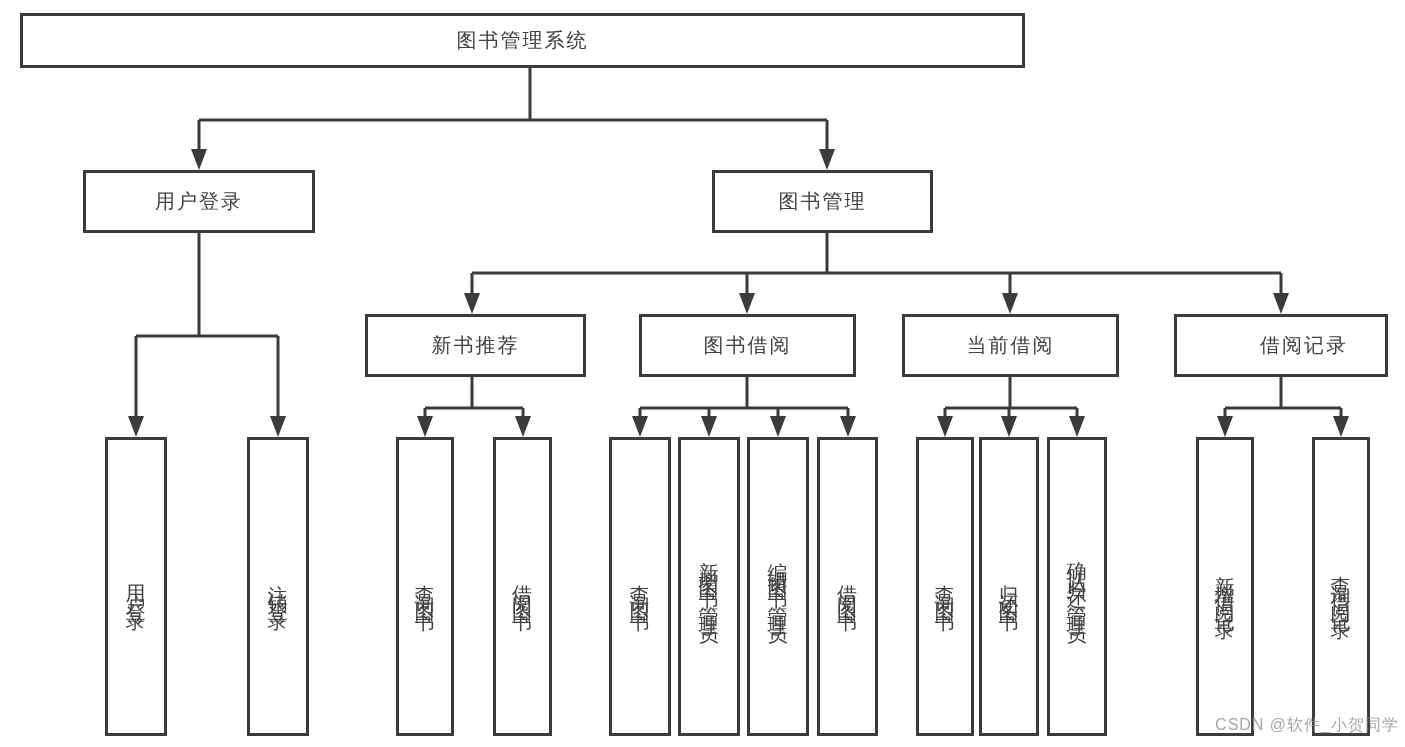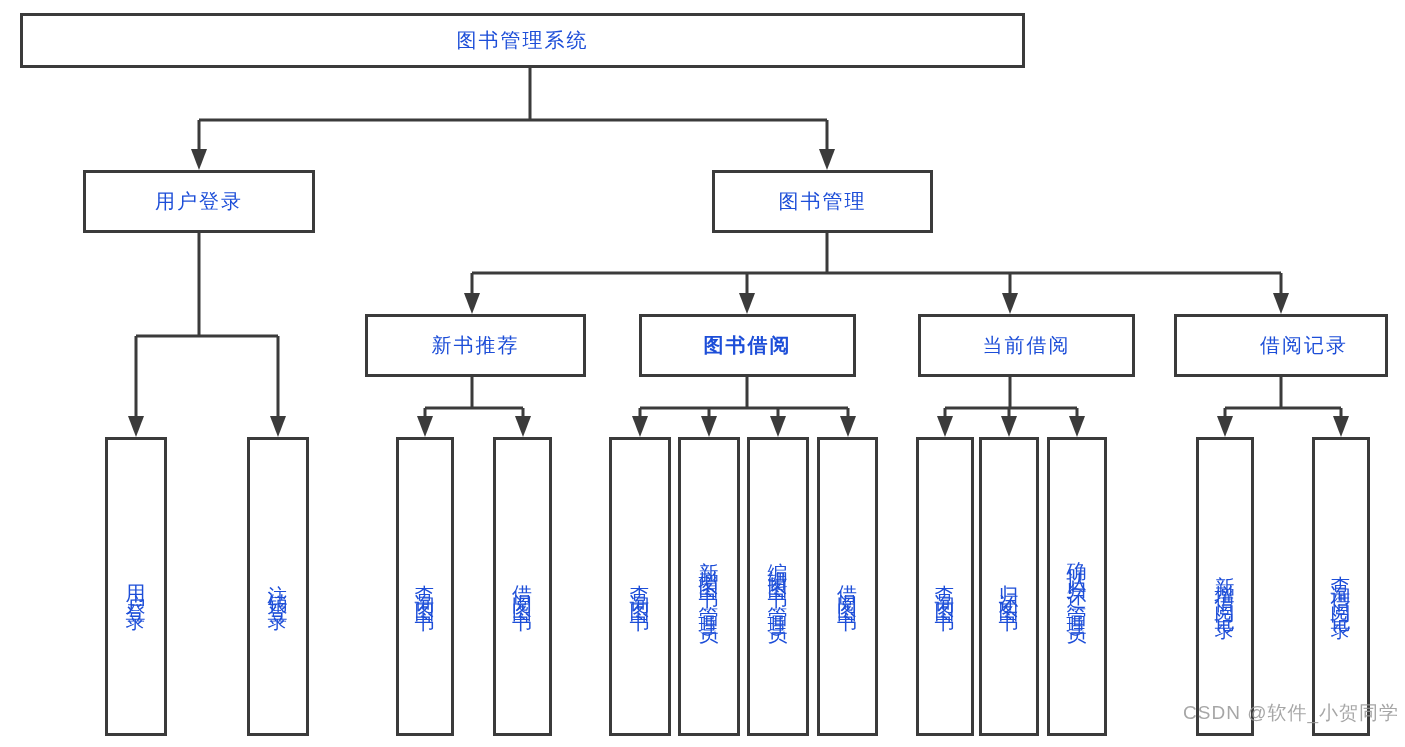--- a/index.html
+++ b/index.html
@@ -22,42 +22,42 @@
     z-index: 0;
   }
   .box {
     position: absolute;
     box-sizing: border-box;
     background: #ffffff;
     border: 3px solid #3b3b3b;
     display: flex;
     align-items: center;
     justify-content: center;
-    color: #1d4ed8;
+    color: #404040;
     z-index: 1;
   }
   .h-label {
     font-size: 20px;
     letter-spacing: 2px;
     white-space: nowrap;
   }
   .leaf .v-label {
     writing-mode: vertical-rl;
     text-orientation: mixed;
     font-size: 20px;
     letter-spacing: 9px;
     line-height: 1;
     white-space: nowrap;
   }
   .watermark {
     position: absolute;
     right: 6px;
-    bottom: 21px;
+    bottom: 11px;
     z-index: 3;
-    font-size: 19px;
+    font-size: 16px;
     color: rgba(150, 150, 150, 0.85);
     letter-spacing: 1px;
     white-space: nowrap;
   }
 </style>
 </head>
 <body>
 
 <div class="canvas">
 
@@ -111,24 +111,24 @@
   <div class="box" style="left:83px; top:170px; width:232px; height:63px;">
     <span class="h-label">用户登录</span>
   </div>
   <div class="box" style="left:712px; top:170px; width:221px; height:63px;">
     <span class="h-label">图书管理</span>
   </div>
 
   <div class="box" style="left:365px; top:314px; width:221px; height:63px;">
     <span class="h-label">新书推荐</span>
   </div>
-  <div class="box" style="left:639px; top:314px; width:217px; height:63px;font-weight:bold;">
+  <div class="box" style="left:639px; top:314px; width:217px; height:63px;">
     <span class="h-label">图书借阅</span>
   </div>
-  <div class="box" style="left:902px; top:314px; width:217px; height:63px;margin-left:16px;">
+  <div class="box" style="left:902px; top:314px; width:217px; height:63px;">
     <span class="h-label">当前借阅</span>
   </div>
   <div class="box" style="left:1174px; top:314px; width:214px; height:63px;padding-left:46px;">
     <span class="h-label">借阅记录</span>
   </div>
 
   <div class="box leaf" style="left:105px; top:437px; width:62px; height:299px;">
     <span class="v-label">用户登录</span>
   </div>
   <div class="box leaf" style="left:247px; top:437px; width:62px; height:299px;">

